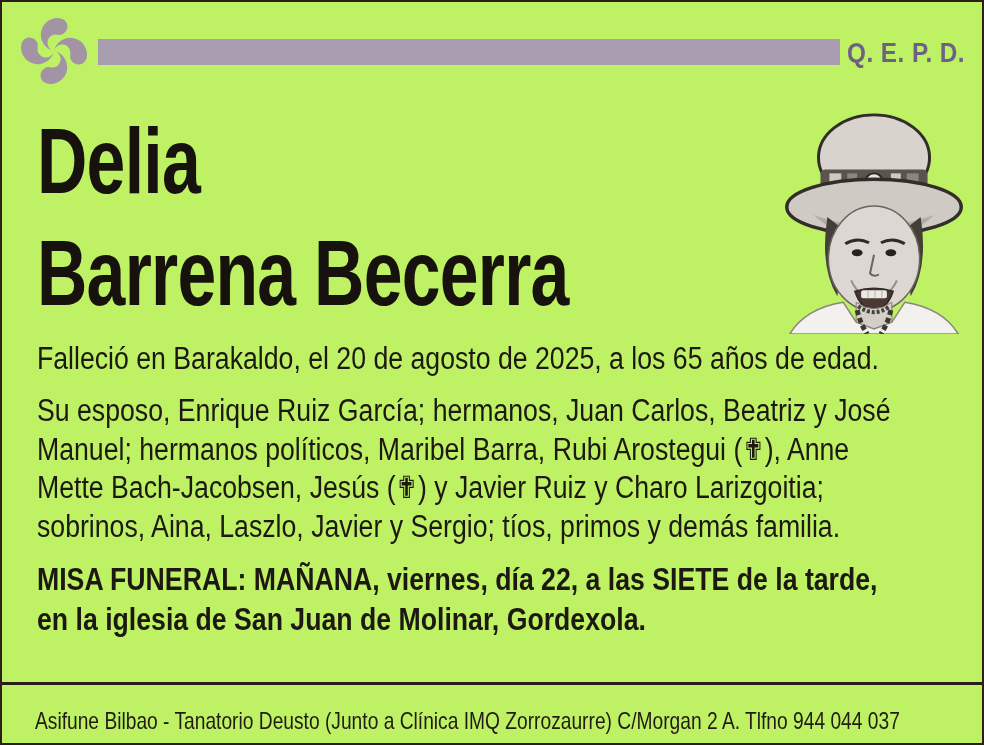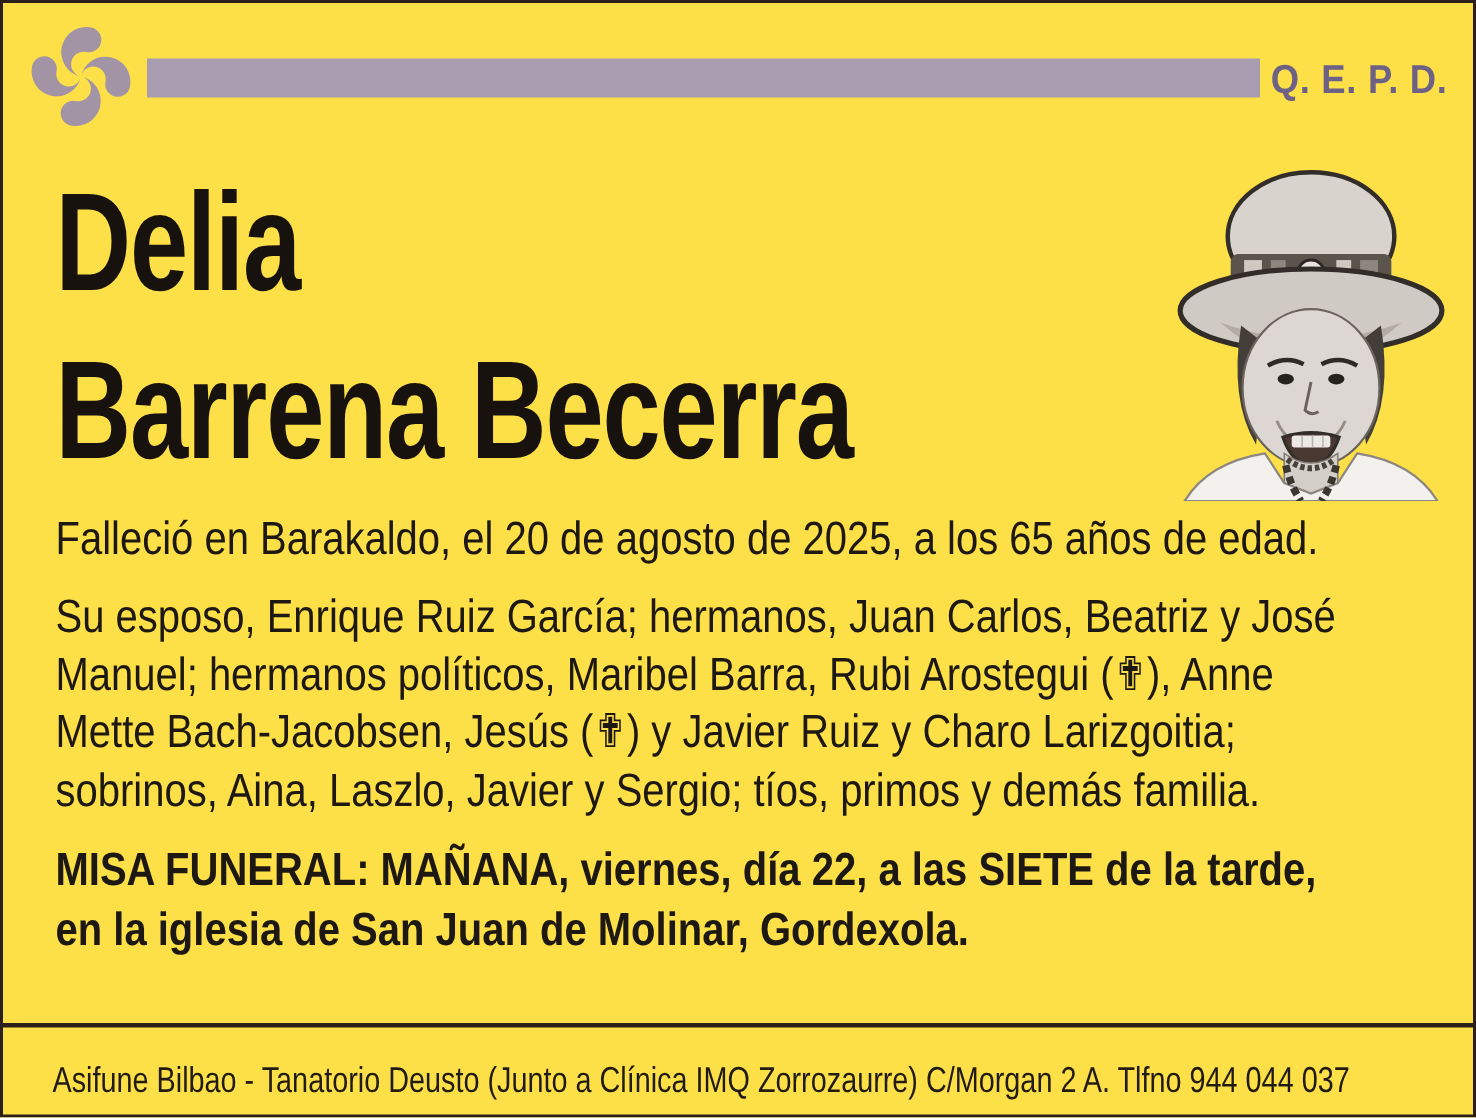--- a/index.html
+++ b/index.html
@@ -1,18 +1,18 @@
 <!DOCTYPE html>
 <html><head>
 <meta charset="utf-8">
 <style>
   html,body { margin:0; padding:0; background:#ffffff; }
   .page {
     position:relative; width:984px; height:745px; box-sizing:border-box;
-    border:2px solid #2b2019; background:#fde047; overflow:hidden;
+    border:2px solid #2b2019; background:#bef264; overflow:hidden;
     font-family:"Liberation Sans","DejaVu Sans",sans-serif; color:#1d1812;
   }
   .lauburu { position:absolute; left:11px; top:9px; }
   .accent-bar { position:absolute; left:96px; top:37px; width:742px; height:26px; background:#a89db0; }
   .qepd {
     position:absolute; right:17px; top:36px; font-size:27px; font-weight:bold;
     color:#6d6185; transform:scaleX(.9); transform-origin:100% 0;
     white-space:nowrap; letter-spacing:.5px;
   }
   .name {

